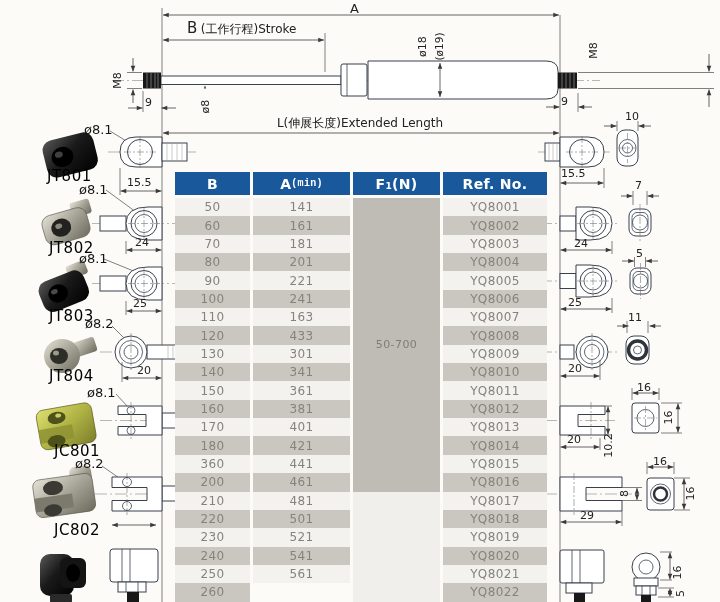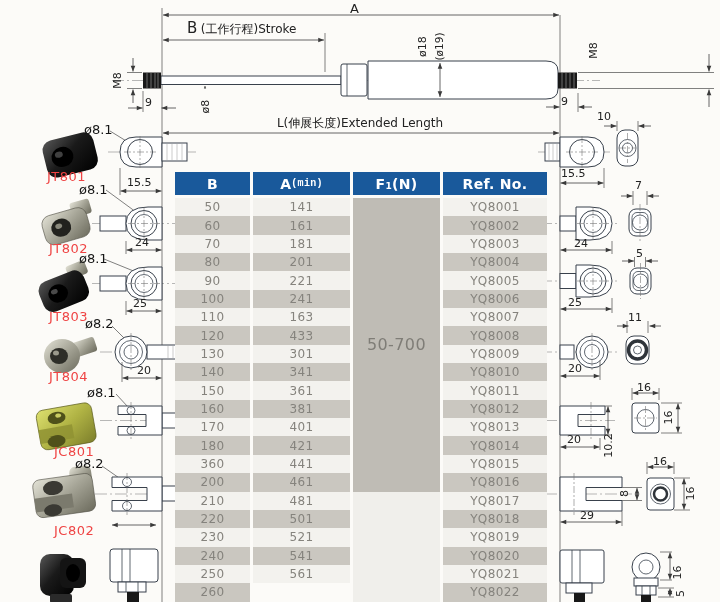--- a/index.html
+++ b/index.html
@@ -1,38 +1,38 @@
 <!DOCTYPE html>
 <html><head>
 <meta charset="utf-8">
 <style>
   html,body{margin:0;padding:0;}
   .page{position:relative;width:720px;height:602px;background:#fcfbf8;overflow:hidden;
         font-family:"DejaVu Sans","Liberation Sans",sans-serif;}
   .lbl{position:absolute;font-size:11px;color:#222;white-space:nowrap;line-height:13px;}
   .dia{font-size:13px;color:#151515;}
-  .pname{font-size:13px;color:#ef4444;letter-spacing:0.5px;}
+  .pname{font-size:15px;color:#000000;letter-spacing:0.5px;}
   .rot{width:36px;text-align:center;transform:rotate(-90deg);transform-origin:center;height:13px;}
   .rot.bg{background:#fcfbf8;}
   .biglet{font-size:15px;}
   .llab{font-size:12px;}
   .ctr{text-align:center;}
   
   .spec-table{position:absolute;left:175px;top:172px;width:372px;display:flex;gap:3px;}
   .col{display:flex;flex-direction:column;}
   .col-b{width:75px}.col-a{width:97px}.col-f{width:87px}.col-ref{width:104px}
   .th{height:23px;background:#19599b;color:#fff;font-weight:bold;font-size:14px;
       display:flex;align-items:center;justify-content:center;margin-bottom:3px;letter-spacing:0.3px;}
   .th .small{font-size:10px;font-weight:bold;font-family:Liberation Mono, monospace;}
   .th .sub{font-size:9px;vertical-align:sub;line-height:1;margin-top:5px;}
   .cell{height:18.35px;display:flex;align-items:center;justify-content:center;
         font-size:12px;color:#85837d;background:#f3f2ee;letter-spacing:0.4px;}
   .cells .cell:nth-child(even){background:#cac7c0;}
   .fmerge{height:293.6px;background:#bfbcb5;display:flex;align-items:center;justify-content:center;
-          font-size:16px;color:#7f7d77;letter-spacing:0.4px;}
+          font-size:11px;color:#7f7d77;letter-spacing:0.4px;}
   .fempty{height:110.1px;background:#f0efeb;}
   
   .lnf{fill:#fff;stroke:#39414c;stroke-width:1}
   .ln{fill:none;stroke:#39414c;stroke-width:0.8}
   .xl{stroke:#4b4b4b;stroke-width:0.7}
   .dim{stroke:#3f3f3f;stroke-width:0.8;marker-start:url(#ma);marker-end:url(#ma)}
   .d1{stroke:#3f3f3f;stroke-width:0.8;marker-end:url(#ma)}
   .cl{stroke:#999;stroke-width:0.7;stroke-dasharray:12 3 2 3}
   .ch{stroke:#777;stroke-width:0.6;stroke-dasharray:7 2 2 2}
   .tl{stroke:#aaa;stroke-width:0.6}
@@ -392,21 +392,21 @@
   <div class="lbl pname" style="left:49px;top:310px">JT803</div>
   <div class="lbl dia" style="left:85px;top:317px">ø8.2</div>
   <div class="lbl" style="left:137px;top:364px">20</div>
   <div class="lbl pname" style="left:49px;top:370px">JT804</div>
   <div class="lbl dia" style="left:87px;top:386px">ø8.1</div>
   <div class="lbl pname" style="left:54px;top:445px">JC801</div>
   <div class="lbl dia" style="left:75px;top:457px">ø8.2</div>
   <div class="lbl pname" style="left:54px;top:524px">JC802</div>
 
   <div class="lbl" style="left:561px;top:167px">15.5</div>
-  <div class="lbl" style="left:597px;top:110px">10</div>
+  <div class="lbl" style="left:625px;top:110px">10</div>
   <div class="lbl" style="left:574px;top:237px">24</div>
   <div class="lbl" style="left:635px;top:179px">7</div>
   <div class="lbl" style="left:568px;top:296px">25</div>
   <div class="lbl" style="left:636px;top:247px">5</div>
   <div class="lbl" style="left:568px;top:362px">20</div>
   <div class="lbl" style="left:628px;top:311px">11</div>
   <div class="lbl" style="left:567px;top:433px">20</div>
   <div class="lbl rot" style="left:590px;top:439px">10.2</div>
   <div class="lbl" style="left:637px;top:381px">16</div>
   <div class="lbl rot" style="left:650px;top:411px">16</div>

